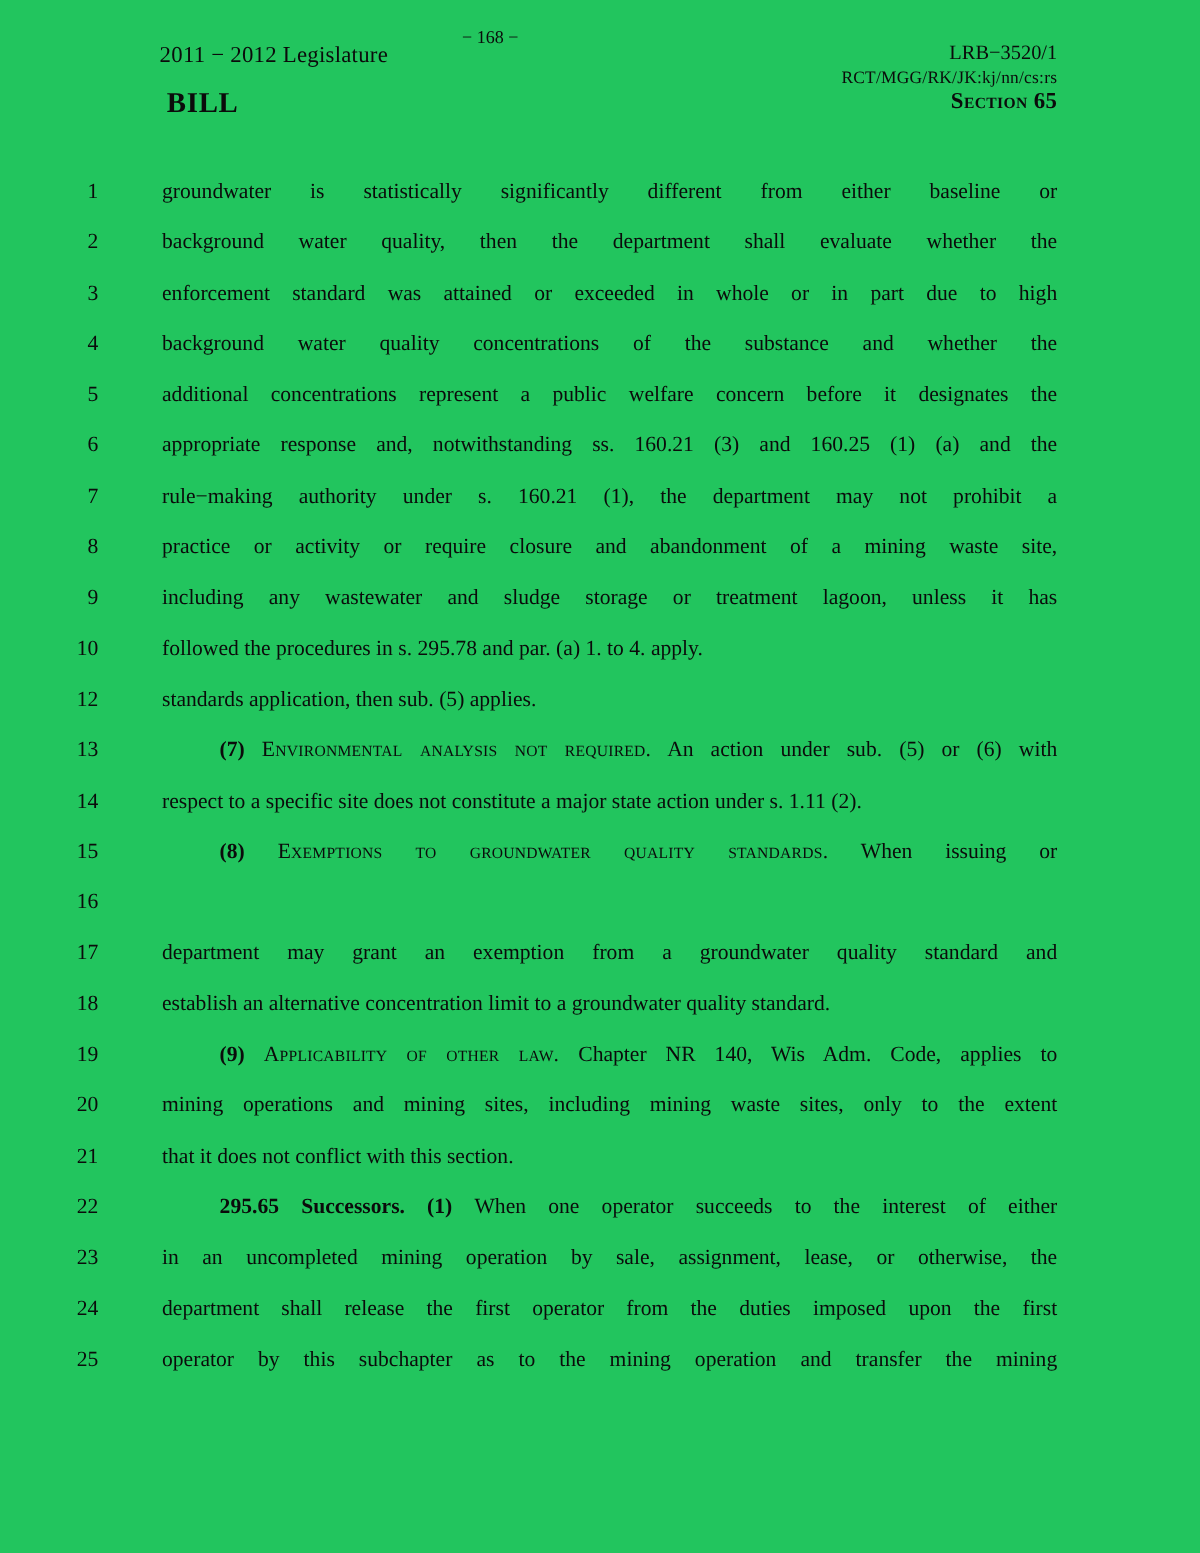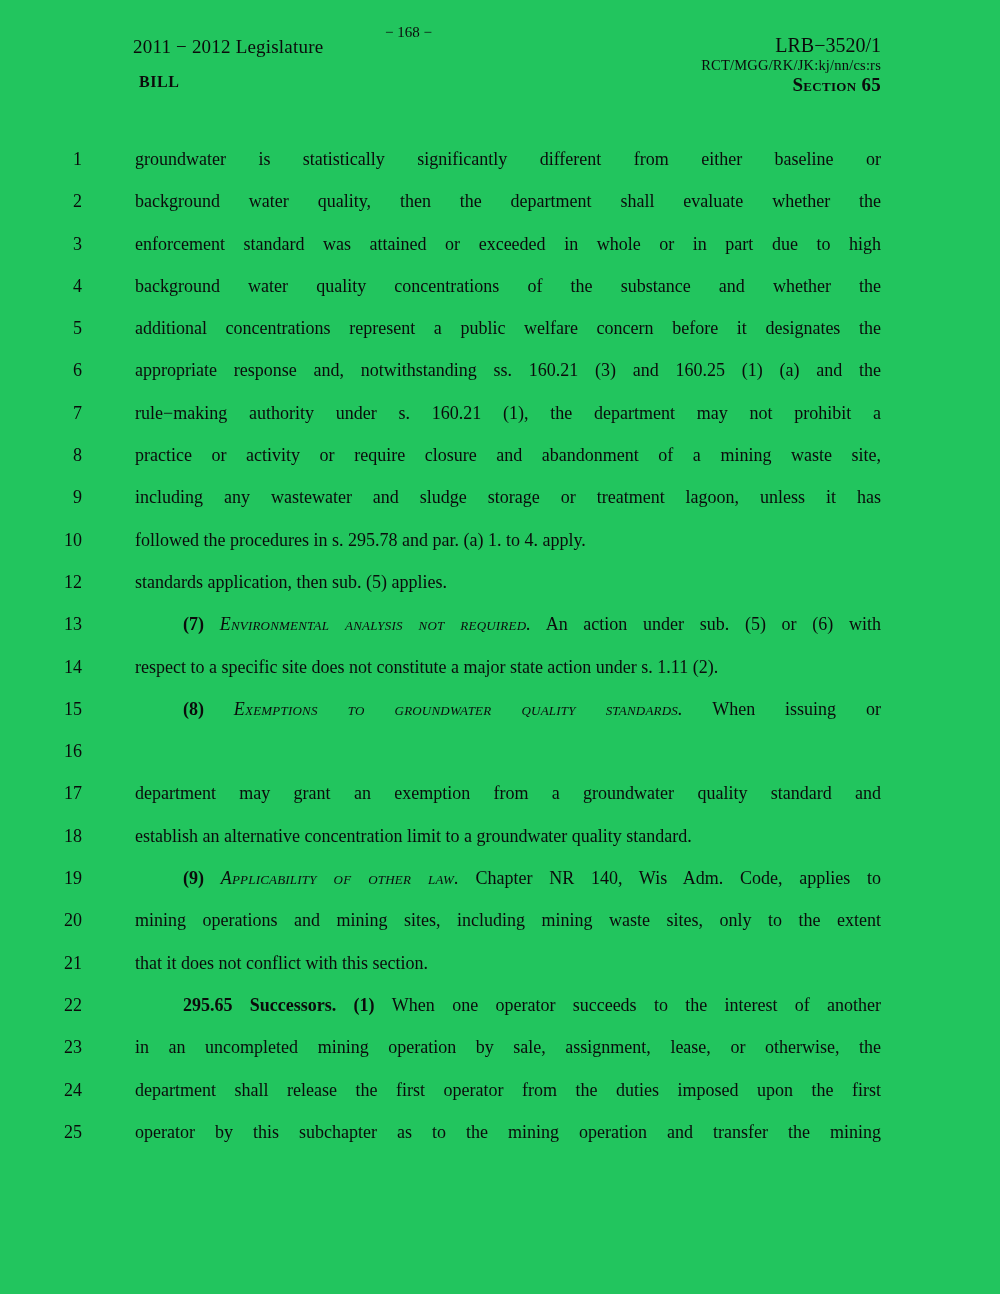--- a/index.html
+++ b/index.html
@@ -18,29 +18,29 @@
   .hdr-legislature {
     position: absolute; left: 133px; top: 36px;
     font-size: 19px; letter-spacing: 0.2px;
   }
   .hdr-page-number {
     position: absolute; left: 385px; top: 24px; width: 200px;
     font-size: 15px;
   }
   .hdr-lrb {
     position: absolute; right: 119px; top: 34px;
-    font-size: 20px; text-align: right;
+    font-size: 17px; text-align: right;
   }
   .hdr-initials {
     position: absolute; right: 119px; top: 57px;
     font-size: 14.5px; text-align: left; letter-spacing: 0.2px;
   }
   .hdr-bill {
     position: absolute; left: 139px; top: 73px;
-    font-size: 16px; font-weight: bold; letter-spacing: 0.6px;
+    font-size: 24px; font-weight: bold; letter-spacing: 0.6px;
   }
   .hdr-section {
     position: absolute; right: 119px; top: 74px;
     font-size: 19px; font-weight: bold; font-variant: small-caps;
     letter-spacing: 0.3px;
     text-align: center;
   }
 
   
   .doc-body {
@@ -66,21 +66,21 @@
     text-align: justify;
     text-align-last: justify;
     -moz-text-align-last: justify;
   }
   .text.end {
     text-align-last: left;
     -moz-text-align-last: left;
   }
   .text.indent { text-indent: 48px; }
   .b  { font-weight: bold; }
-  .sc { font-variant: small-caps; letter-spacing: 0.2px; font-style: italic; }
+  .sc { font-variant: small-caps; letter-spacing: 0.2px; }
 </style>
 </head>
 <body>
 
 <div class="page">
 
   <div class="hdr-legislature">2011 − 2012 Legislature</div>
 
   <div class="hdr-page-number">− 168 −</div>
 
@@ -167,21 +167,21 @@
       <div class="line">
         <span class="num">20</span>
         <div class="text"><span>mining operations and mining sites, including mining waste sites, only to the extent</span></div>
       </div>
       <div class="line">
         <span class="num">21</span>
         <div class="text end"><span>that it does not conflict with this section.</span></div>
       </div>
       <div class="line">
         <span class="num">22</span>
-        <div class="text indent"><span class="b">295.65 Successors. (1) </span><span>When one operator succeeds to the interest of another</span></div>
+        <div class="text indent"><span class="b">295.65 Successors. (1) </span><span>When one operator succeeds to the interest of either</span></div>
       </div>
       <div class="line">
         <span class="num">23</span>
         <div class="text"><span>in an uncompleted mining operation by sale, assignment, lease, or otherwise, the</span></div>
       </div>
       <div class="line">
         <span class="num">24</span>
         <div class="text"><span>department shall release the first operator from the duties imposed upon the first</span></div>
       </div>
       <div class="line">

